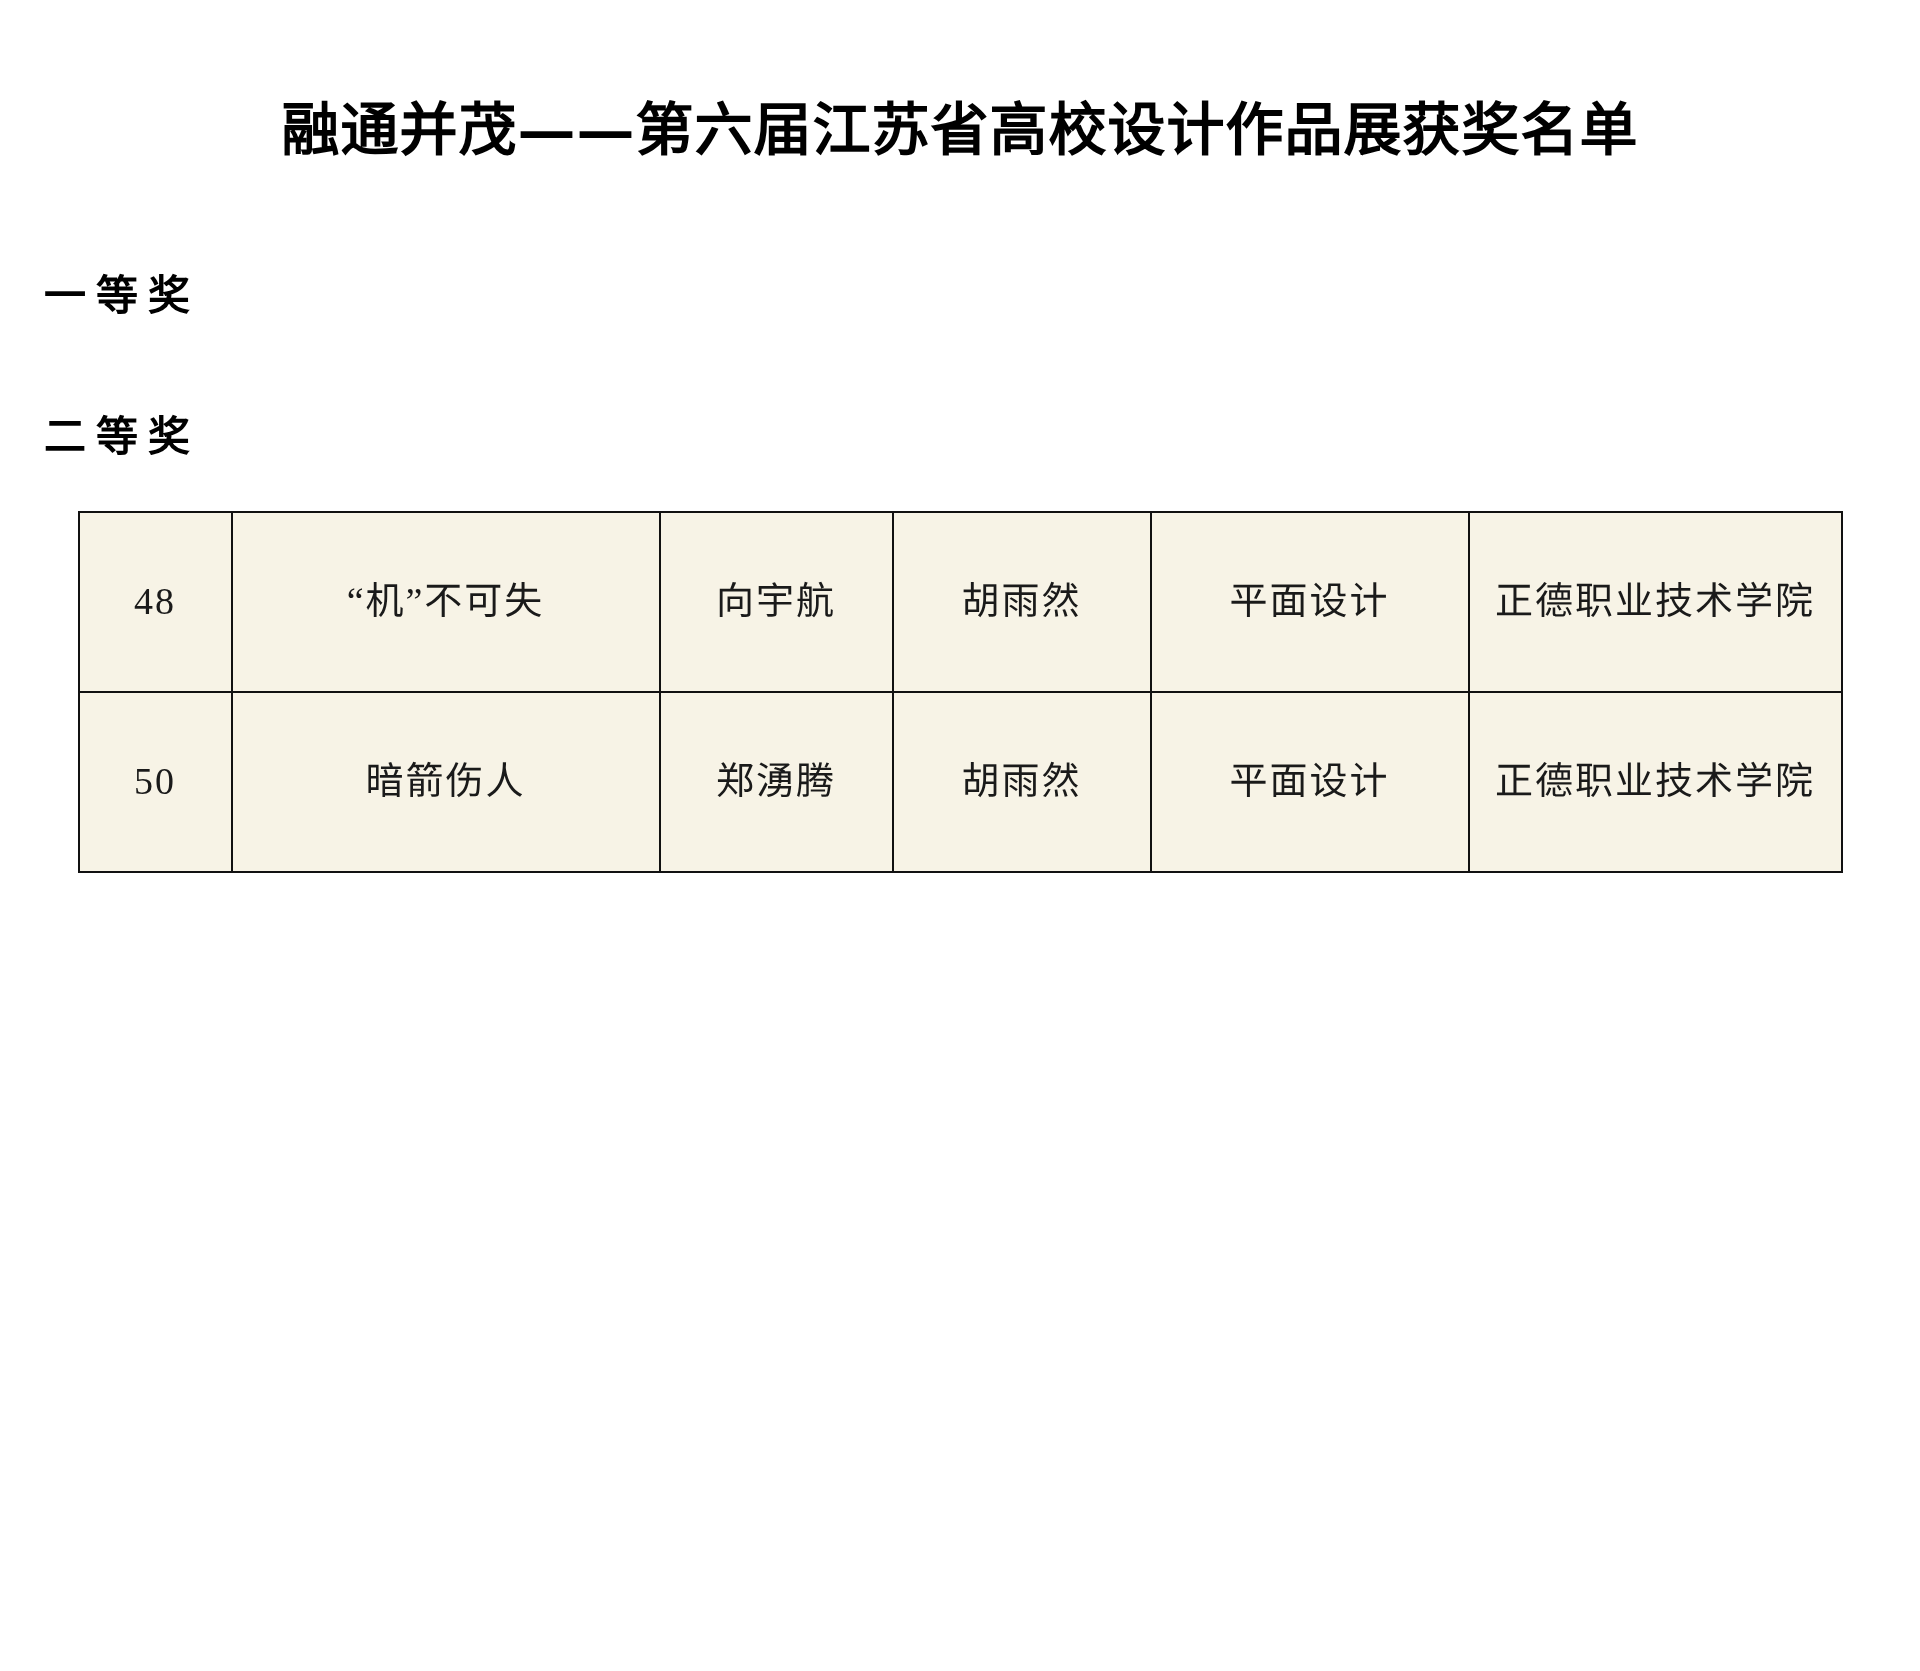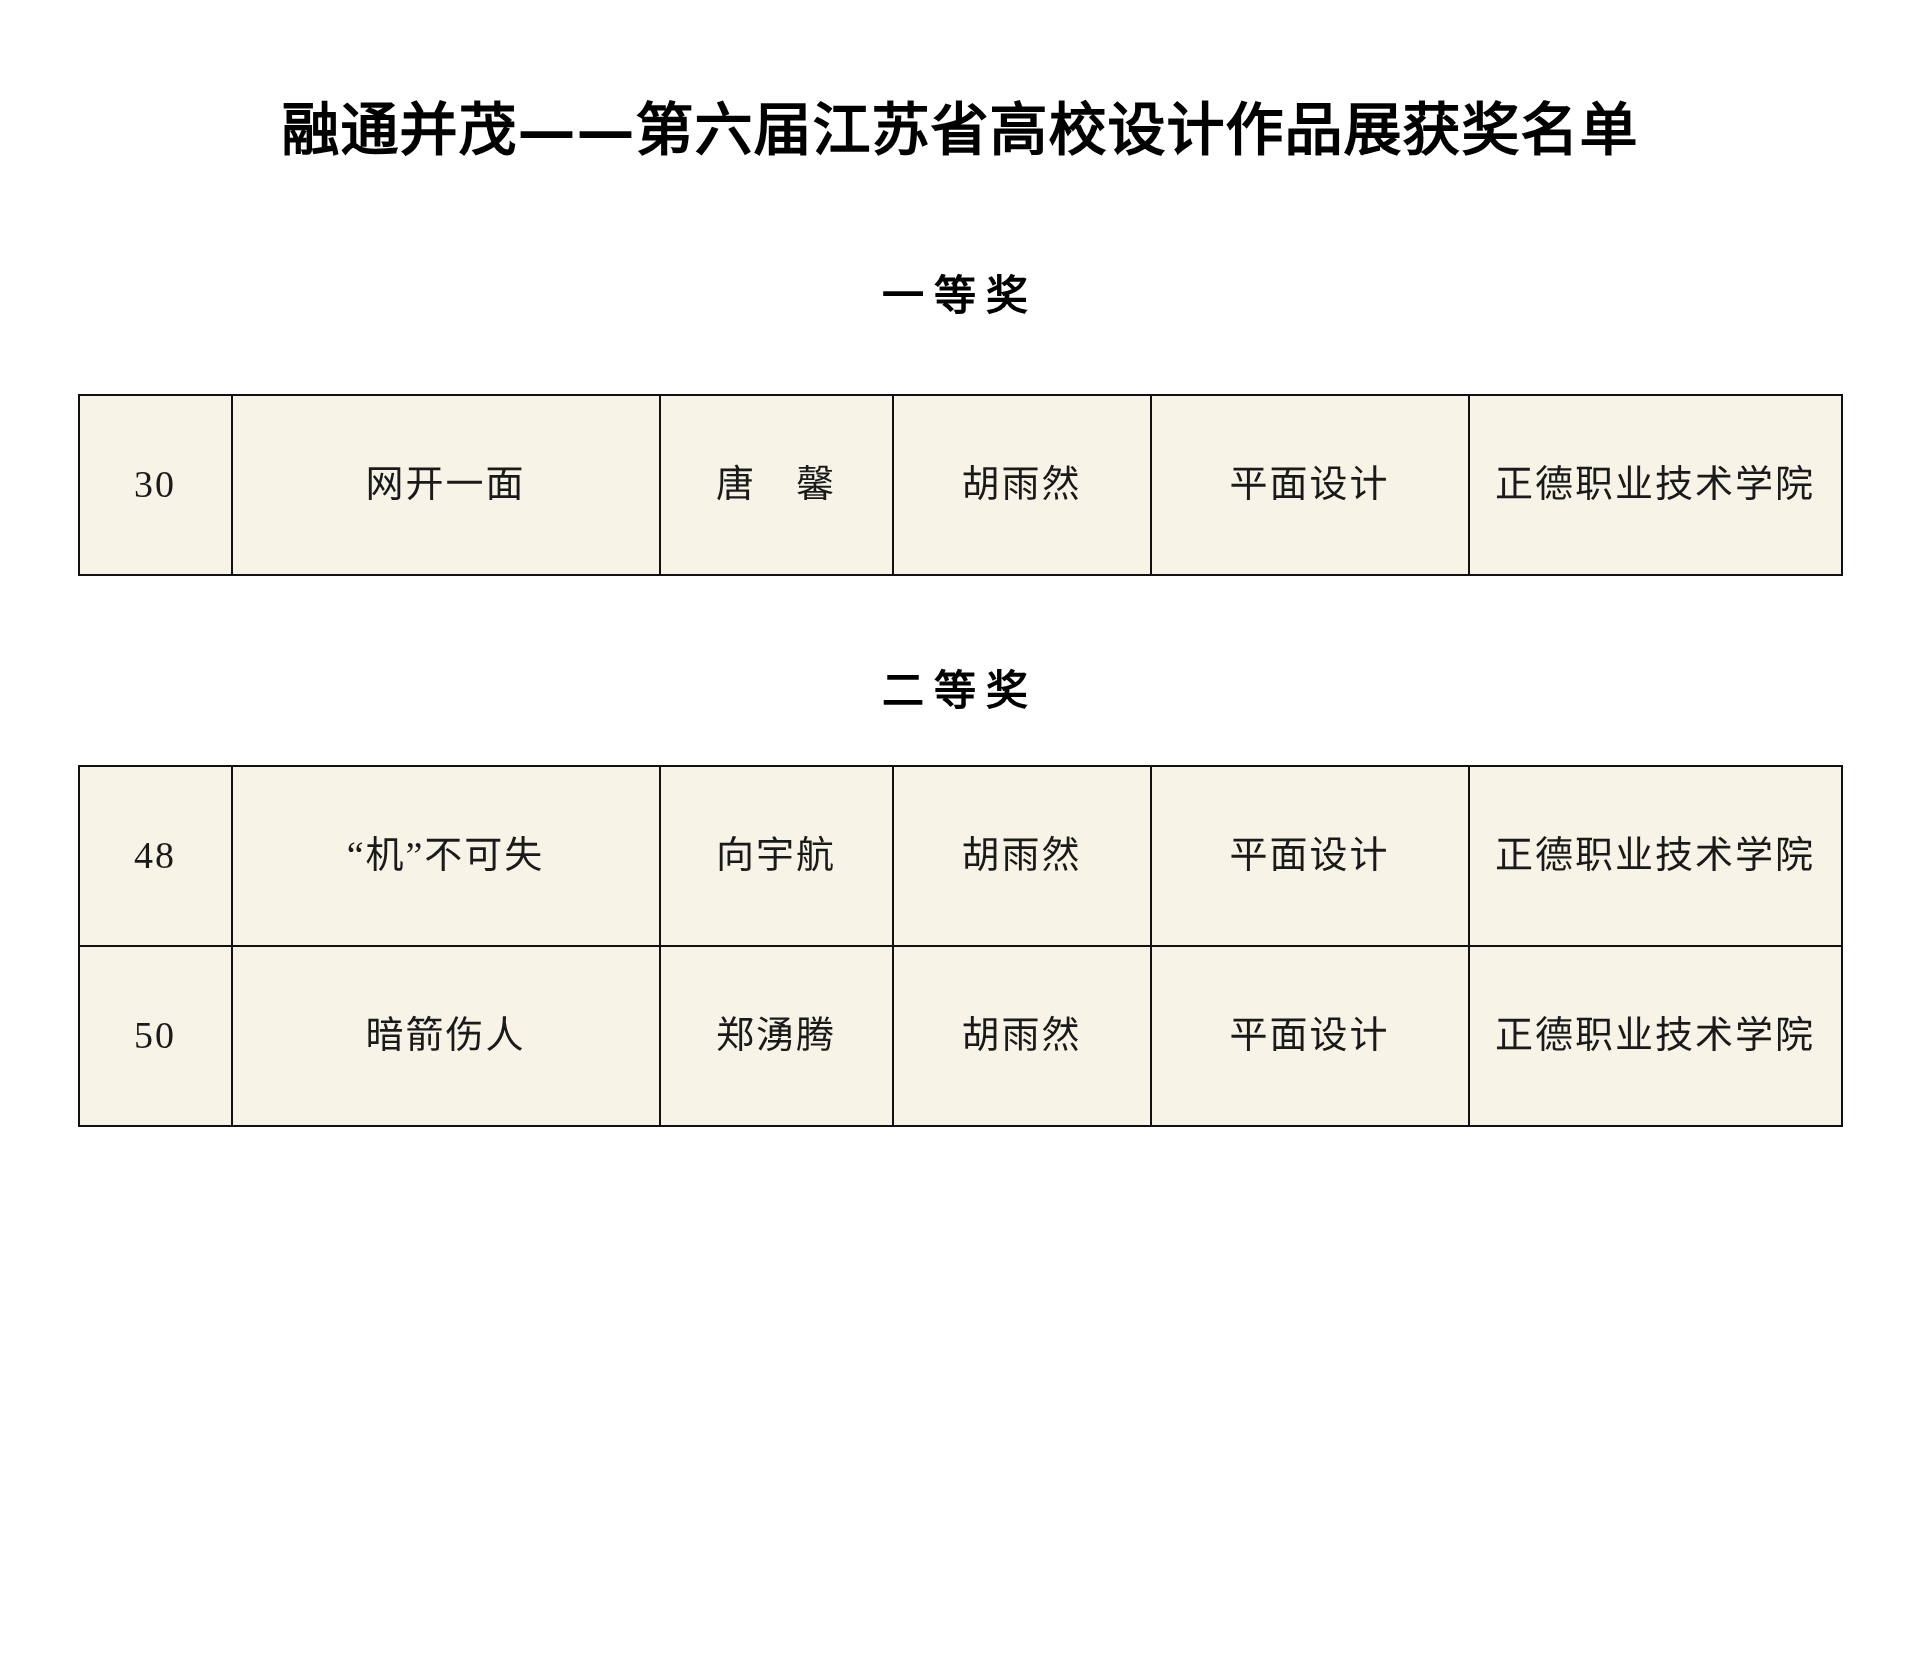--- a/index.html
+++ b/index.html
@@ -28,26 +28,26 @@
     font-weight: bold;
     font-size: 58px;
     letter-spacing: 1px;
     margin: 0;
     padding-top: 96px;
     line-height: 1.2;
     color: #000;
     white-space: nowrap;
   }
   .section-heading {
-    text-align: center;
     font-family: "DejaVu Serif", "Liberation Serif", serif;
     font-weight: bold;
     font-size: 42px;
     letter-spacing: 10px;
     color: #000;
+    padding-left: 44px;
   }
   .heading-first {
     margin: 95px 0 0 0;
   }
   .heading-second {
     margin: 80px 0 0 0;
   }
   .table-wrap {
     display: flex;
     justify-content: center;
@@ -83,34 +83,20 @@
 </style>
 </head>
 <body>
 
 <div class="page">
 
   <h1 class="doc-title">融通并茂——第六届江苏省高校设计作品展获奖名单</h1>
 
   <h2 class="section-heading heading-first">一等奖</h2>
 
-  <div class="table-wrap">
-    <table class="award-table t-first">
-      <tbody>
-        <tr class="row-tall">
-          <td class="c-no">30</td>
-          <td class="c-title">网开一面</td>
-          <td class="c-author">唐　馨</td>
-          <td class="c-tutor">胡雨然</td>
-          <td class="c-cat">平面设计</td>
-          <td class="c-school">正德职业技术学院</td>
-        </tr>
-      </tbody>
-    </table>
-  </div>
 
   <h2 class="section-heading heading-second">二等奖</h2>
 
   <div class="table-wrap">
     <table class="award-table t-second">
       <tbody>
         <tr class="row-tall">
           <td class="c-no">48</td>
           <td class="c-title">“机”不可失</td>
           <td class="c-author">向宇航</td>

